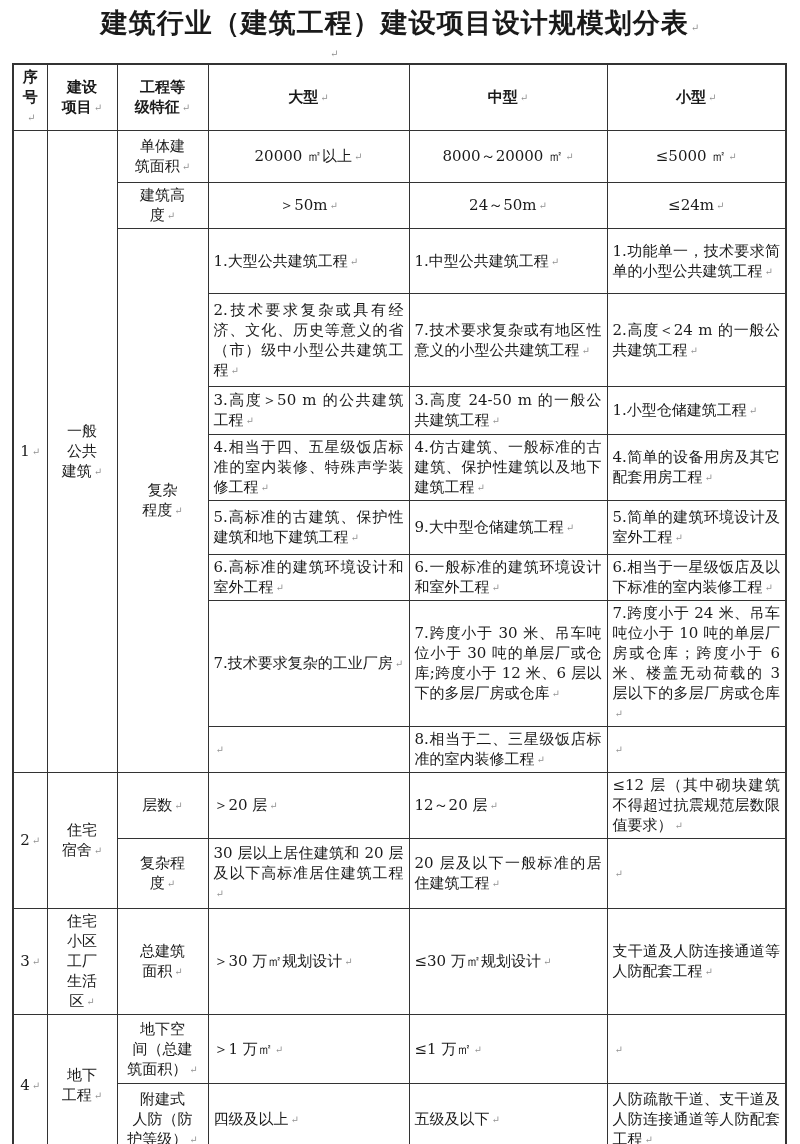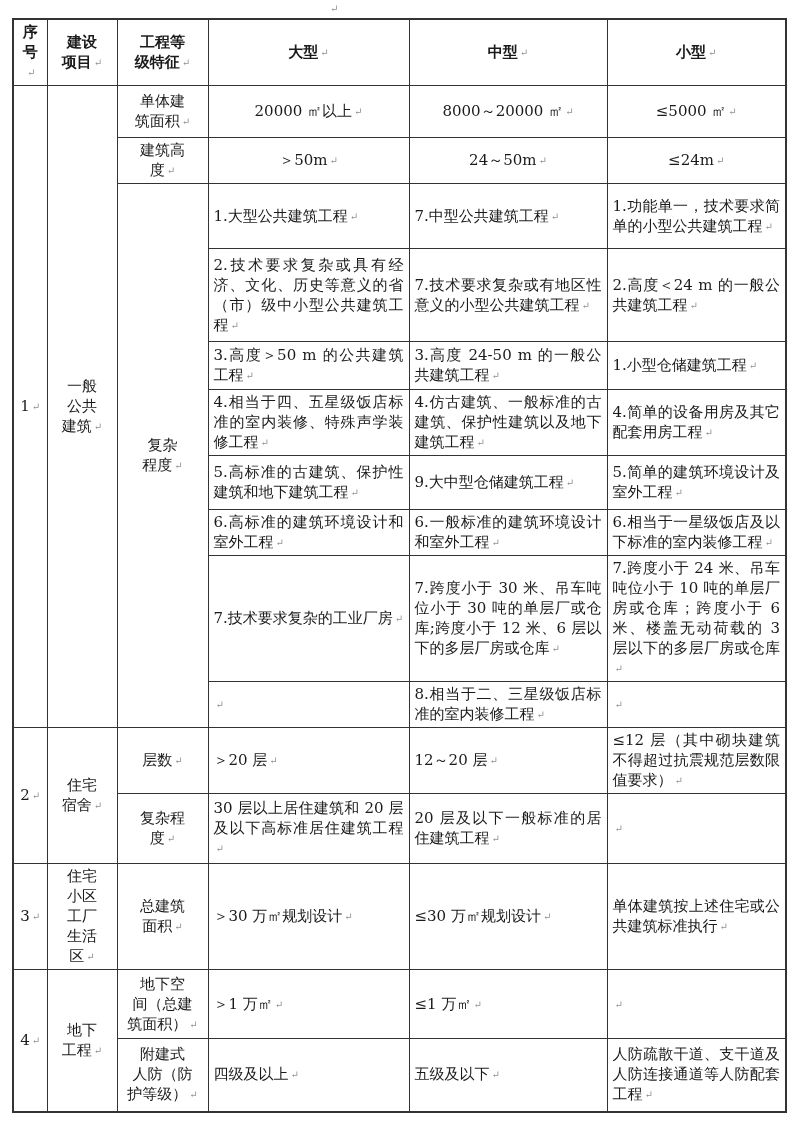--- a/index.html
+++ b/index.html
@@ -62,20 +62,23 @@
     color:#8f8f8f;
     font-size:10px;
     font-weight:400;
   }
 </style>
 </head>
 <body>
 
 <div class="page">
 
+  <h1 class="doc-title">
+      <span class="ct">建筑行业（建筑工程）建设项目设计规模划分表</span>
+    </h1>
 
   <div class="gap"></div>
 
   <table class="grid">
     <colgroup>
       <col style="width:34px">
         <col style="width:70px">
         <col style="width:91px">
       <col style="width:201px">
         <col style="width:198px">
@@ -147,21 +150,21 @@
     </tr>
     <tr style="height:65px">
       <td rowspan="8">
             <span class="ct c">复杂
 程度</span>
           </td>
       <td>
             <span class="ct j">1.大型公共建筑工程</span>
           </td>
       <td>
-            <span class="ct j">7.中型公共建筑工程</span>
+            <span class="ct j">1.中型公共建筑工程</span>
           </td>
       <td class="re">
             <span class="ct j">1.功能单一，技术要求简单的小型公共建筑工程</span>
           </td>
     </tr>
     <tr style="height:93px">
       <td>
             <span class="ct j">2.技术要求复杂或具有经济、文化、历史等意义的省（市）级中小型公共建筑工程</span>
           </td>
       <td>
@@ -290,21 +293,21 @@
             <span class="ct c">总建筑
 面积</span>
           </td>
       <td>
             <span class="ct j">＞30 万㎡规划设计</span>
           </td>
       <td>
             <span class="ct j">≤30 万㎡规划设计</span>
           </td>
       <td class="re">
-            <span class="ct j">单体建筑按上述住宅或公共建筑标准执行</span>
+            <span class="ct j">支干道及人防连接通道等人防配套工程</span>
           </td>
     </tr>
 
     <tr style="height:69px">
       <td rowspan="2" class="c">
             <span class="ct c">4</span>
           </td>
       <td rowspan="2" class="c">
             <span class="ct c">地下
 工程</span>

